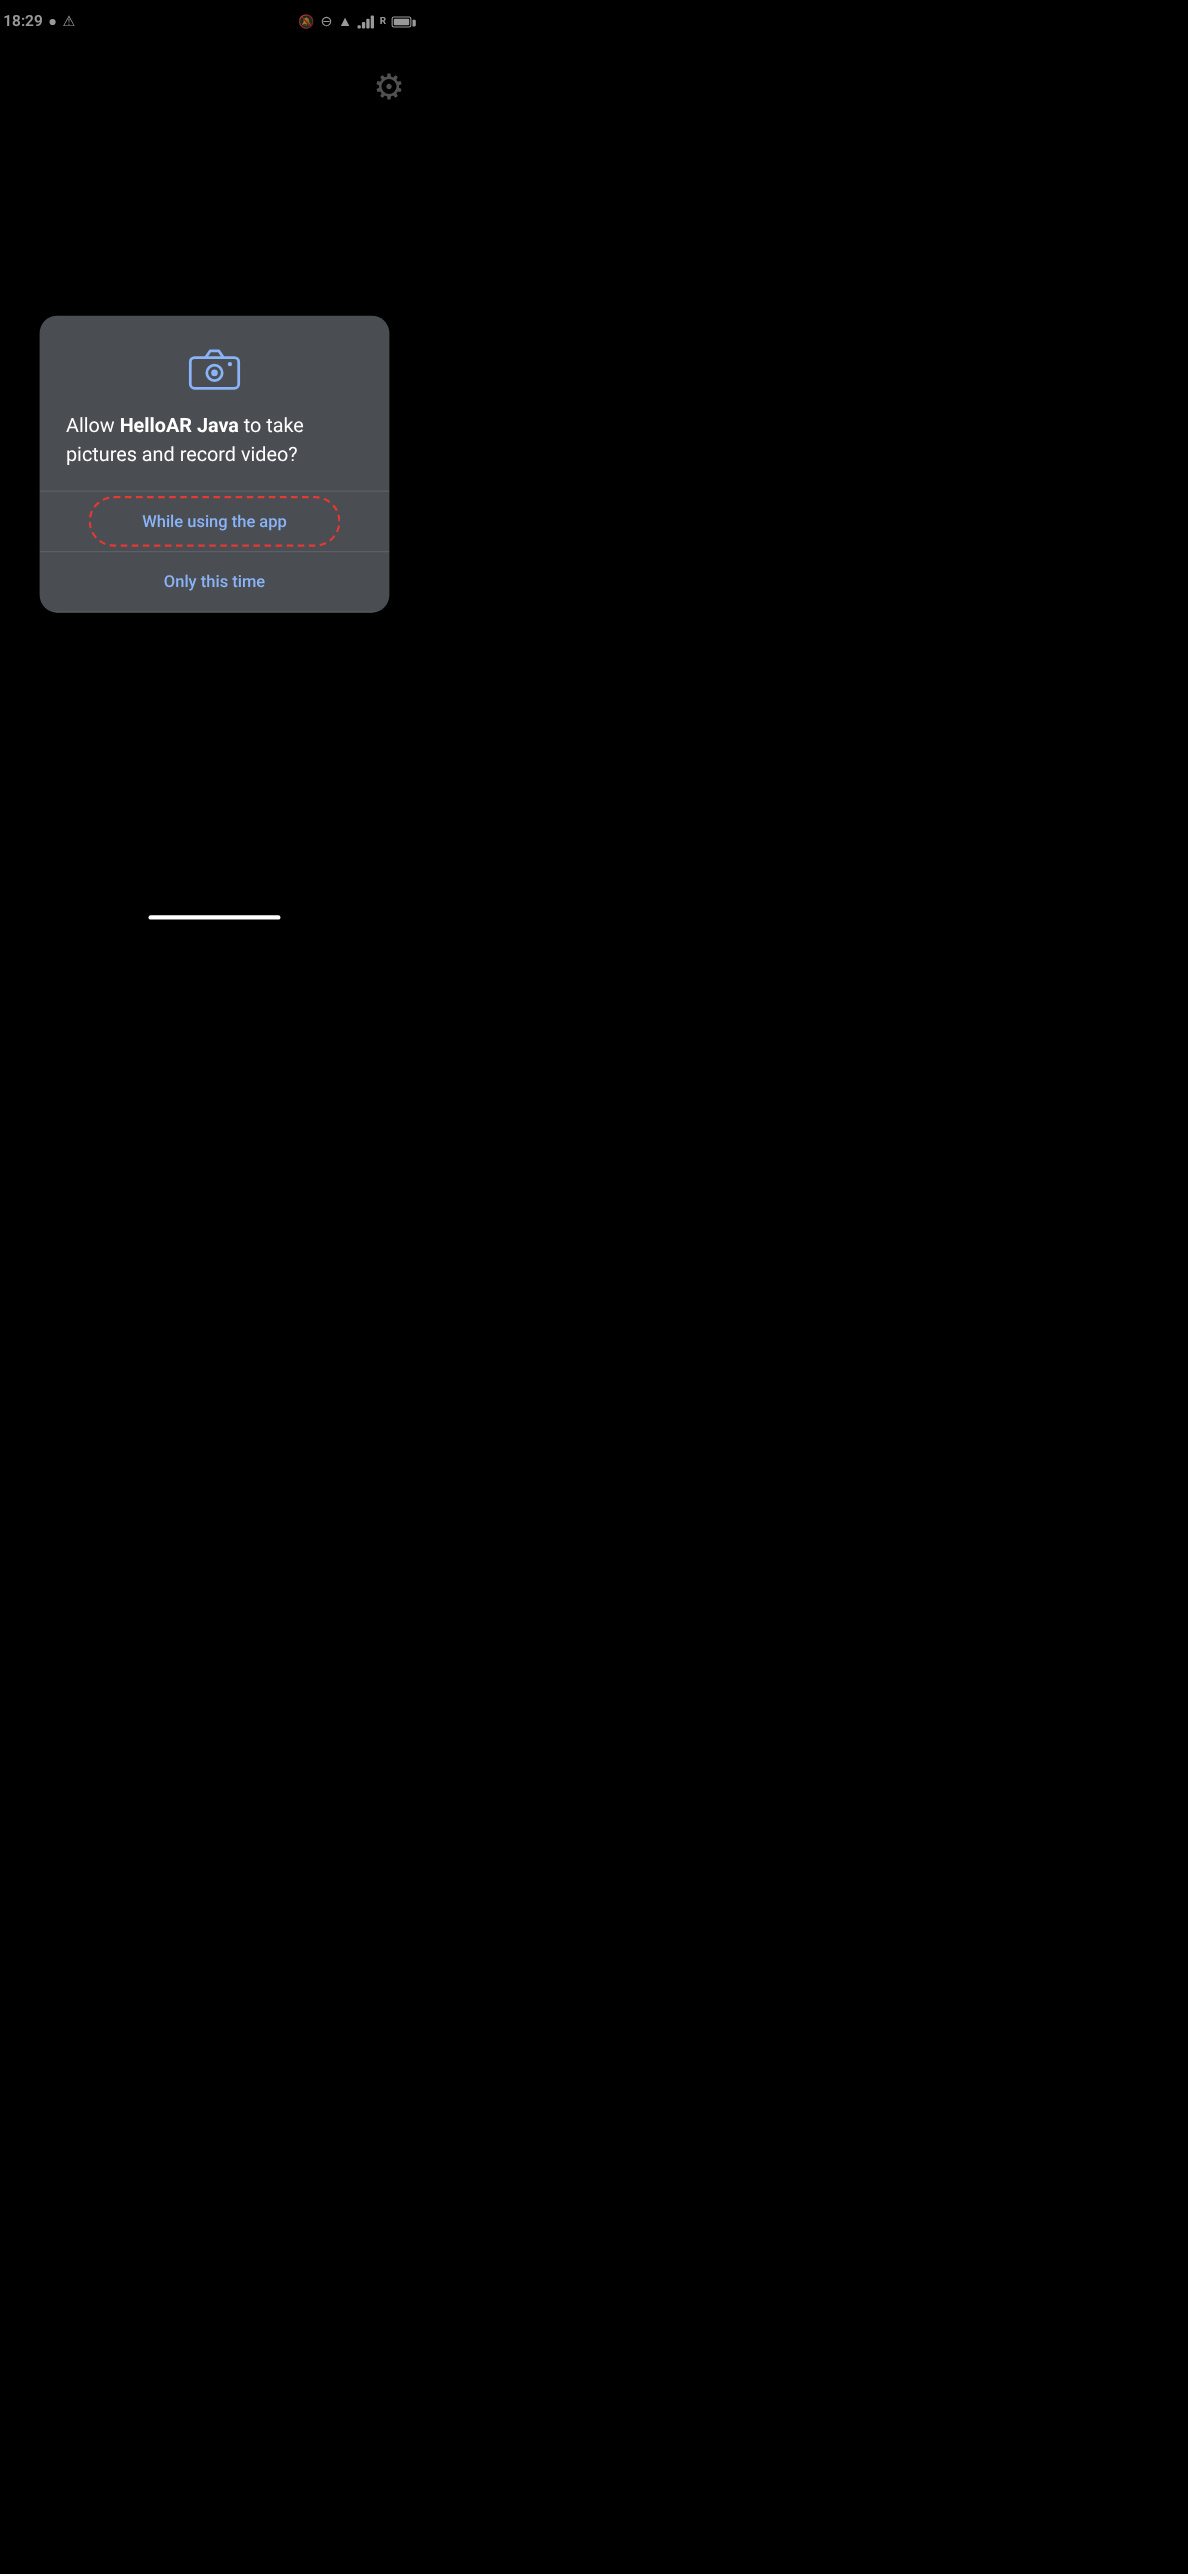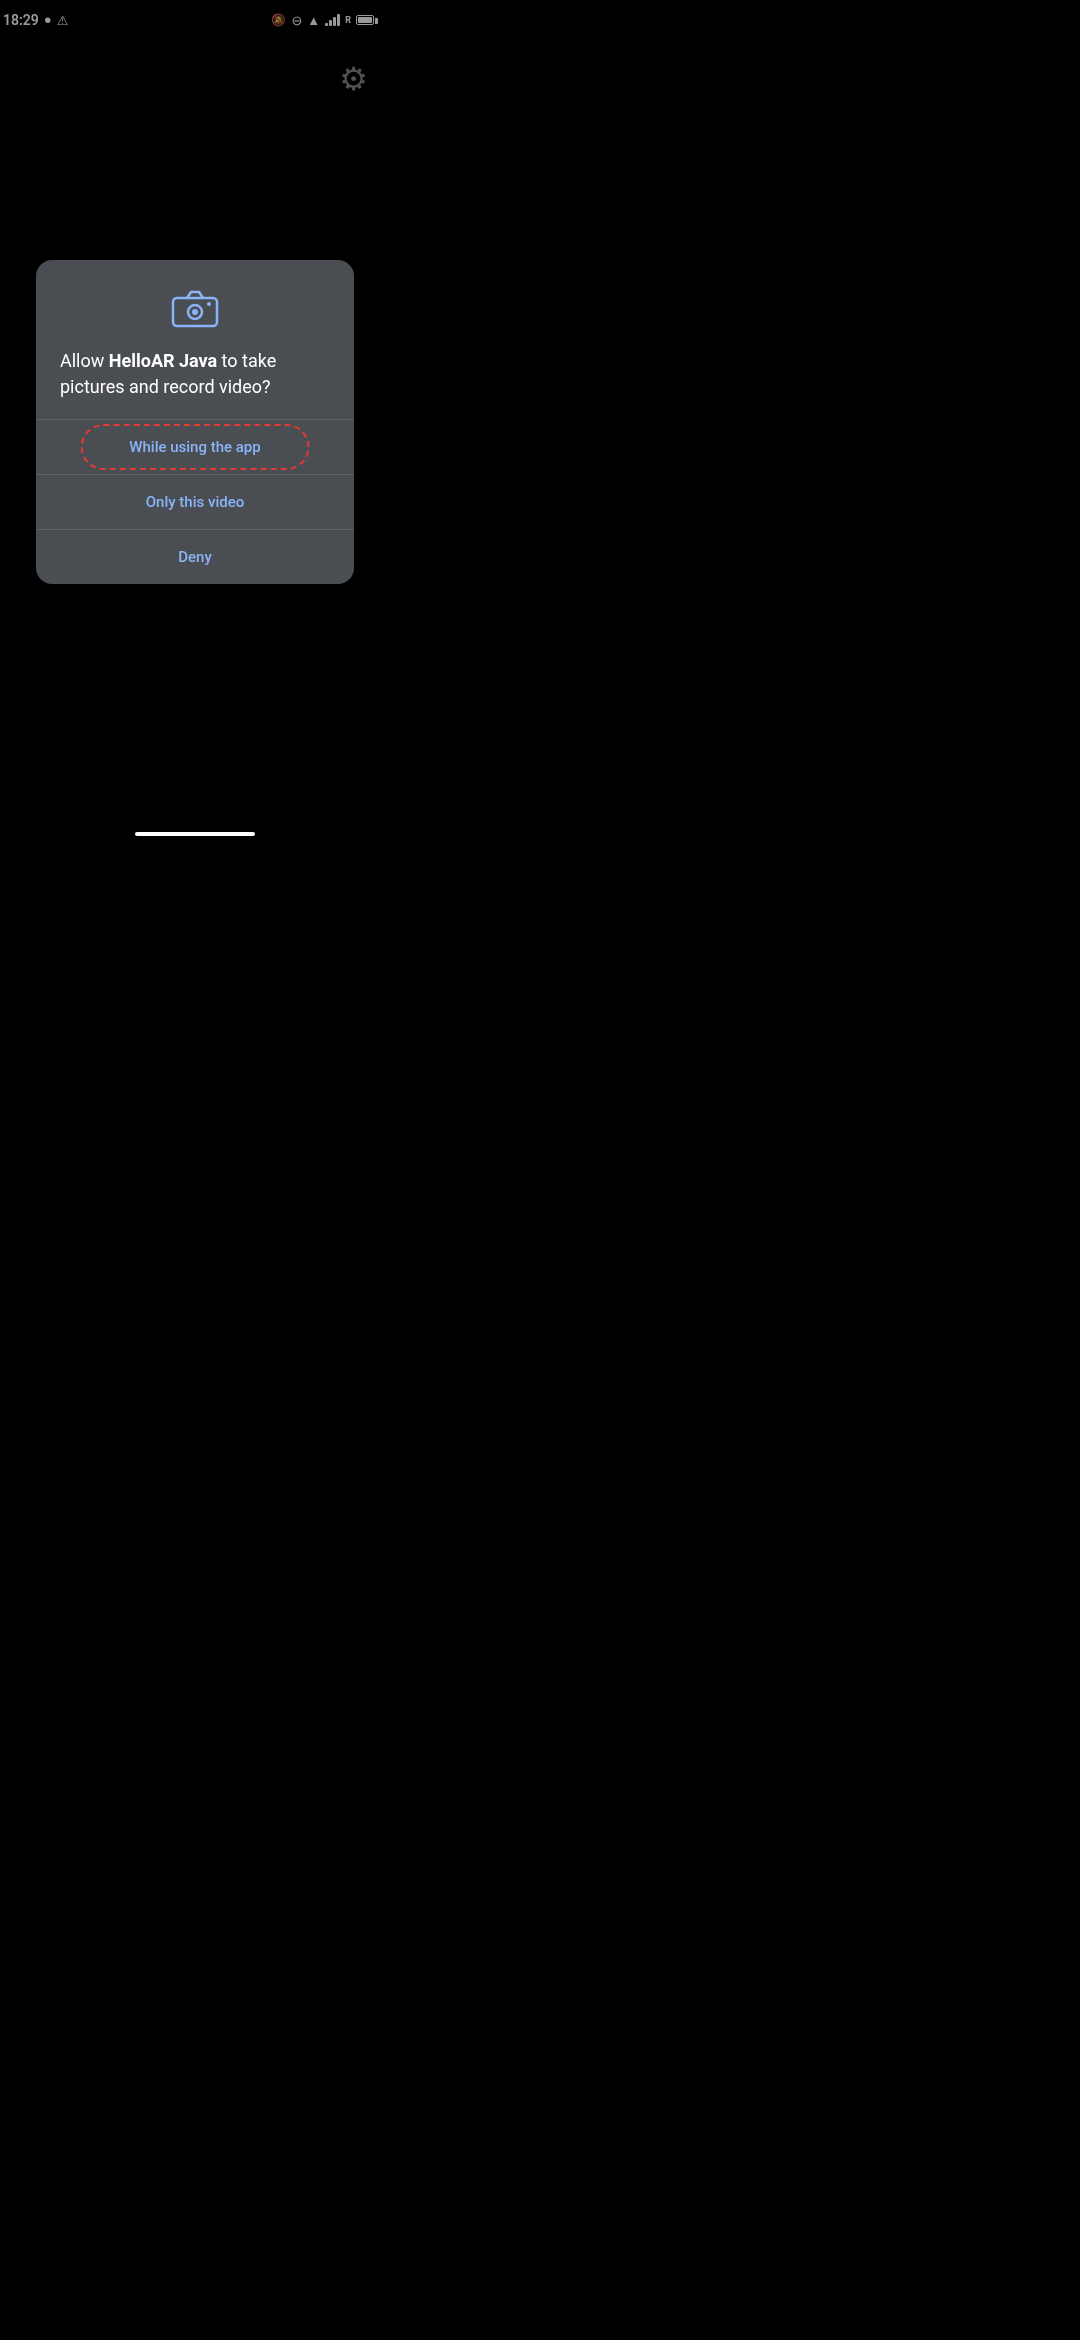--- a/index.html
+++ b/index.html
@@ -265,24 +265,21 @@
     <div class="divider"></div>
 
     <button class="dialog-button while-using-button">
       <span>While using the app</span>
       <div class="dashed-border"></div>
     </button>
 
     <div class="divider"></div>
 
     <button class="dialog-button">
-      <span>Only this video</span>
+      <span>Only this time</span>
     </button>
 
     <div class="divider"></div>
 
-    <button class="dialog-button">
-      <span>Deny</span>
-    </button>
   </div>
 </div>
 
 <div class="home-indicator"></div>
 
 </body></html>

